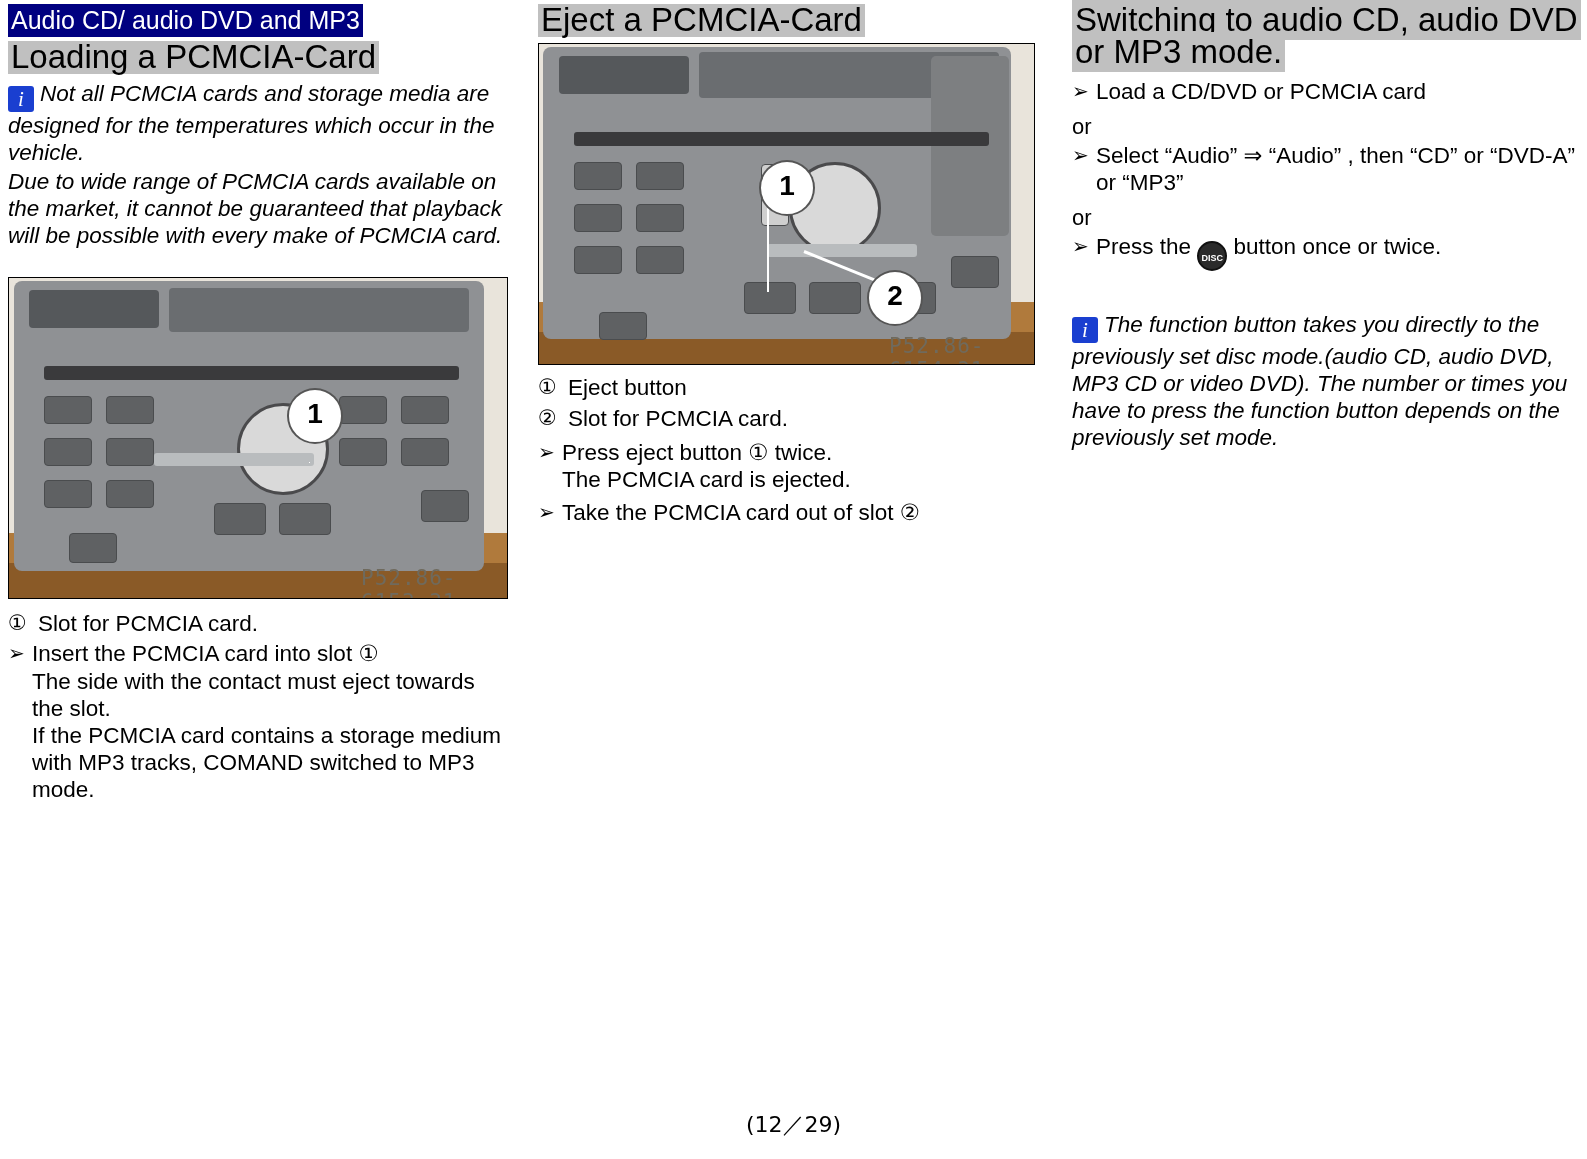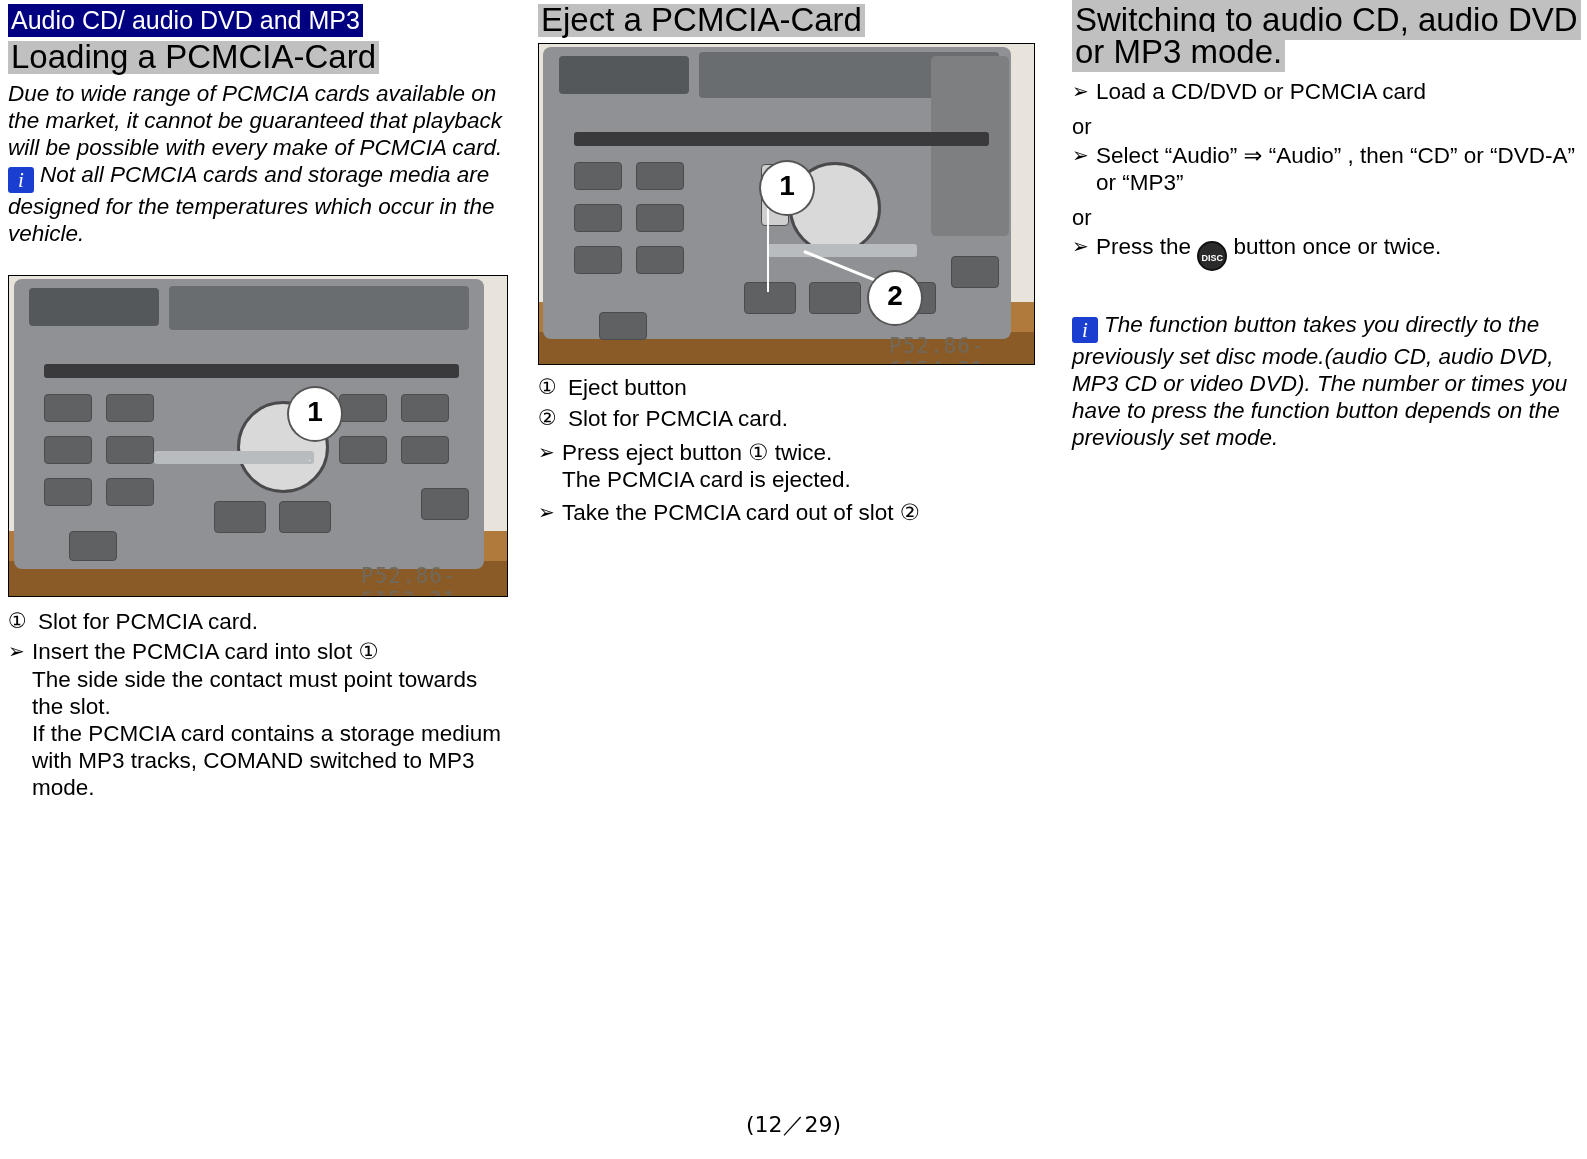--- a/index.html
+++ b/index.html
@@ -218,24 +218,24 @@
   <div class="col col-1">
 
     <div class="head-line">
       <span class="hl-blue">Audio CD/ audio DVD and MP3</span>
     </div>
     <div class="head-line">
       <span class="hl-gray">Loading a PCMCIA-Card</span>
     </div>
 
     <div class="note">
-      <p class="body-text italic" style="margin-top:2px;">Due to wide range of PCMCIA cards available on the market, it cannot be guaranteed that playback will be possible with every make of PCMCIA card.</p>
       <p class="body-text italic">
         <span class="info-icon sq">i</span><span>Not all PCMCIA   cards and storage media are designed for the temperatures which occur in the vehicle.</span>
       </p>
+      <p class="body-text italic" style="margin-top:2px;">Due to wide range of PCMCIA cards available on the market, it cannot be guaranteed that playback will be possible with every make of PCMCIA card.</p>
     </div>
 
     <div class="photo" style="margin-top:28px; width:500px; height:322px;">
       <div class="wood" style="left:0; top:255px; width:500px; height:67px; background:#b07a3c;"></div>
       <div class="wood" style="left:0; top:285px; width:500px; height:37px; background:#8a5a27;"></div>
       <div class="faceplate" style="left:5px; top:3px; width:470px; height:290px; background:#8f9194;"></div>
       <div class="panelTop" style="left:20px; top:12px; width:130px; height:38px; background:#55585b;"></div>
       <div class="panelTop" style="left:160px; top:10px; width:300px; height:44px; background:#6a6d70;"></div>
       <div class="slot" style="left:35px; top:88px; width:415px; height:14px;"></div>
       <div class="knob" style="left:228px; top:125px; width:86px; height:86px;"></div>
@@ -261,21 +261,21 @@
 
     <div class="num-row" style="margin-top:10px;">
       <span class="num">①</span>
       <span class="ntxt">Slot for PCMCIA card.</span>
     </div>
 
     <div class="bullet-row">
       <span class="arrow">➢</span>
       <span class="btxt">Insert the PCMCIA  card into slot  ①</span>
     </div>
-    <p class="body-text indent" style="white-space:pre-line; margin-top:1px;">The side side the contact must point towards the slot.
+    <p class="body-text indent" style="white-space:pre-line; margin-top:1px;">The side with the contact must eject towards the slot.
 If the PCMCIA card contains a storage medium with MP3 tracks, COMAND switched to MP3 mode.</p>
 
   </div>
 
   <div class="col col-2">
 
     <div class="head-line">
       <span class="hl-gray">Eject a PCMCIA-Card</span>
     </div>
 

